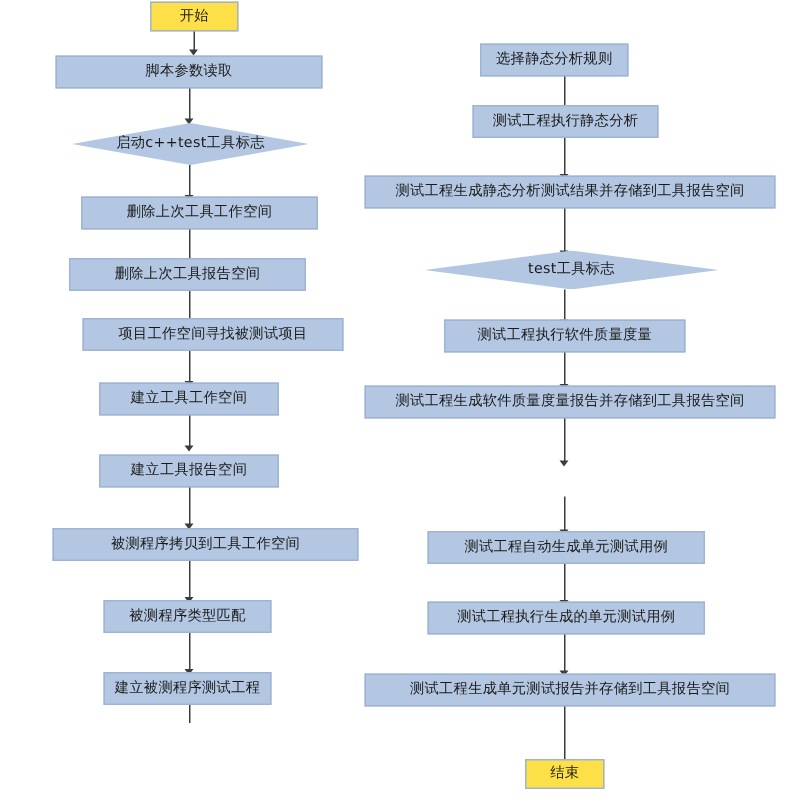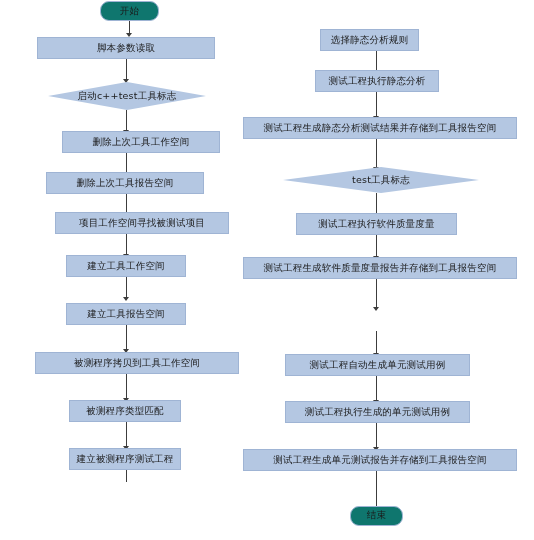--- a/index.html
+++ b/index.html
@@ -26,23 +26,23 @@
     font-size: 9.5px;
     line-height: 1.1;
     letter-spacing: 0.2px;
     white-space: nowrap;
   }
   .process {
     background: #b4c7e2;
     border: 1px solid #9fb4d4;
   }
   .terminator {
-    background: #0f766e;
+    background: #fde047;
     border: 1px solid #9fb4d4;
-    border-radius: 9px;
+    border-radius: 0;
   }
   .decision {
     background: transparent;
     border: none;
   }
   .decision .dia-shape {
     position: absolute;
     left: 0; top: 0; right: 0; bottom: 0;
     background: #b4c7e2;
     -webkit-clip-path: polygon(0% 50%, 50% 0%, 100% 50%, 50% 100%);
@@ -83,21 +83,21 @@
   <div class="connector" style="left:126px; top:59px; height:22px;"></div>
   <div class="arrowhead" style="left:123px; top:79px;"></div>
 
   <div class="node decision" style="left:48px; top:82px; width:158px; height:28px;">
     <div class="dia-shape"></div>
     <span class="dia-label">启动c++test工具标志</span>
   </div>
   <div class="connector" style="left:126px; top:110px; height:22px;"></div>
   <div class="arrowhead" style="left:123px; top:130px;"></div>
 
-  <div class="node process" style="left:62px; top:131px; width:158px; height:22px;">
+  <div class="node process" style="left:54px; top:131px; width:158px; height:22px;">
     <span>删除上次工具工作空间</span>
   </div>
   <div class="connector" style="left:126px; top:153px; height:22px;"></div>
   <div class="arrowhead" style="left:123px; top:173px;"></div>
 
   <div class="node process" style="left:46px; top:172px; width:158px; height:22px;">
     <span>删除上次工具报告空间</span>
   </div>
   <div class="connector" style="left:126px; top:194px; height:22px;"></div>
   <div class="arrowhead" style="left:123px; top:214px;"></div>
@@ -188,17 +188,17 @@
   </div>
   <div class="connector" style="left:376px; top:423px; height:26px;"></div>
   <div class="arrowhead" style="left:373px; top:447px;"></div>
 
   <div class="node process" style="left:243px; top:449px; width:274px; height:22px;">
     <span>测试工程生成单元测试报告并存储到工具报告空间</span>
   </div>
   <div class="connector" style="left:376px; top:471px; height:38px;"></div>
   <div class="arrowhead" style="left:373px; top:507px;"></div>
 
-  <div class="node terminator" style="left:350px; top:506px; width:53px; height:20px;font-family:Liberation Mono, monospace;">
+  <div class="node terminator" style="left:350px; top:506px; width:53px; height:20px;">
     <span>结束</span>
   </div>
 
 </div>
 
 </body></html>

